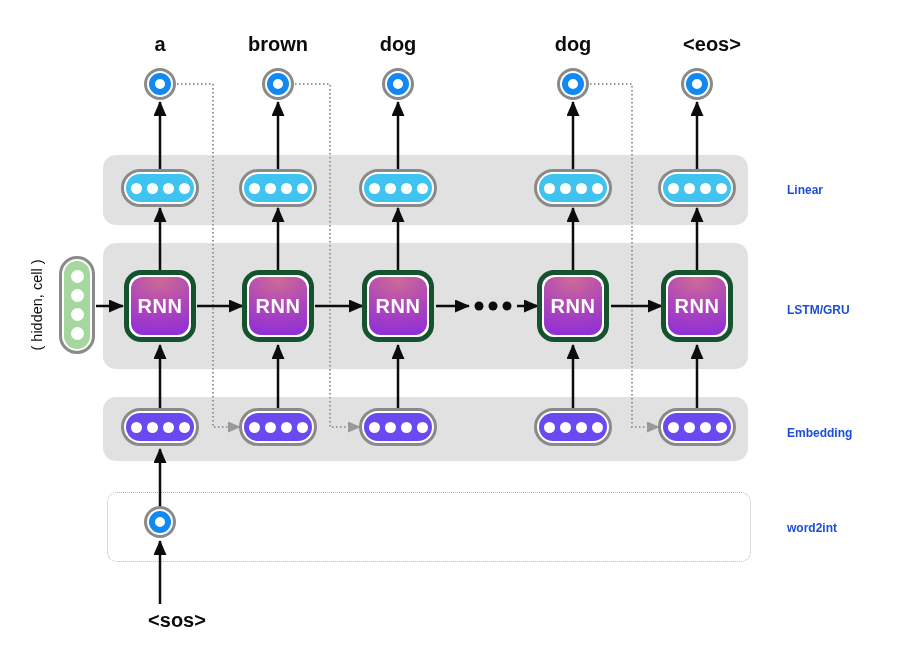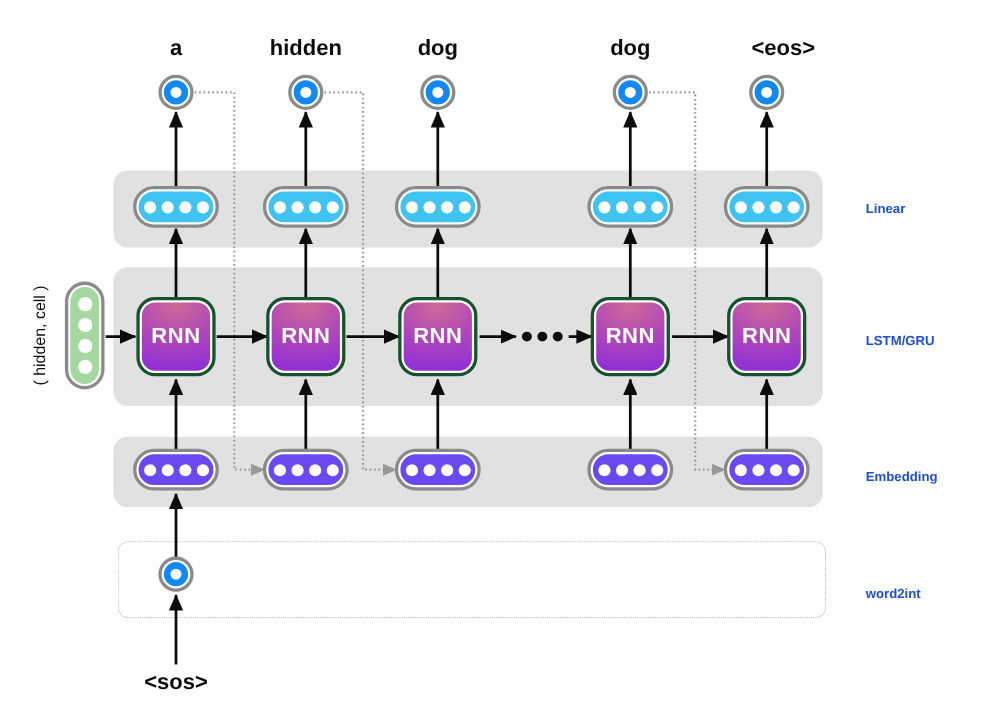--- a/index.html
+++ b/index.html
@@ -33,30 +33,30 @@
   .pill-fill{flex:1;border-radius:999px;display:flex;align-items:center;justify-content:center;gap:5px;}
   .fill-cyan{background:#3fc4f2;}
   .fill-violet{background:#6a49f1;}
   .fill-green{background:#a5d89f;}
   .pdot{width:11px;height:11px;border-radius:50%;background:#fff;}
 
   .pill-v{width:36px;height:98px;}
   .pill-v .pill-fill{flex-direction:column;gap:6px;}
   .pill-v .pdot{width:13px;height:13px;}
 
-  .rnn{width:72px;height:72px;border:3px solid #14532d;border-radius:17px;background:#fff;padding:2px;}
+  .rnn{width:72px;height:72px;border:5px solid #14532d;border-radius:17px;background:#fff;padding:2px;}
   .rnn-fill{width:100%;height:100%;box-sizing:border-box;border-radius:12px;
             background:radial-gradient(130% 95% at 50% 6%, #ce6a95 0%, #b048b8 48%, #9030d6 100%);
             display:flex;align-items:center;justify-content:center;
             color:#fff;font-size:20px;font-weight:bold;letter-spacing:.5px;}
 
   .word{position:absolute;top:33px;transform:translateX(-50%);font-size:20px;font-weight:bold;
         color:#0b0b0b;white-space:nowrap;z-index:4;}
   .sos{position:absolute;top:609px;transform:translateX(-50%);font-size:20px;font-weight:bold;
-       color:#0b0b0b;z-index:4;}
+       color:#0b0b0b;z-index:4;margin-left:17px;}
   .state-label{position:absolute;left:37px;top:305px;transform:translate(-50%,-50%) rotate(-90deg);
        font-size:14.5px;color:#0b0b0b;white-space:nowrap;z-index:4;}
 
   
   .c1{left:160px;} .c2{left:278px;} .c3{left:398px;} .c4{left:573px;} .c5{left:697px;margin-left:15px;}
   .node.circle-row{top:68px;margin-left:-16px;}
   .node.linear-row{top:169px;margin-left:-39px;}
   .node.rnn-row{top:270px;margin-left:-36px;}
   .node.emb-row{top:408px;margin-left:-39px;}
 </style>
@@ -119,21 +119,21 @@
     </g>
 
     <g fill="#0c0c0c">
       <circle cx="479" cy="306" r="4.5"></circle>
         <circle cx="493" cy="306" r="4.5"></circle>
         <circle cx="507" cy="306" r="4.5"></circle>
     </g>
   </svg>
 
   <div class="word c1">a</div>
-  <div class="word c2">hidden</div>
+  <div class="word c2">brown</div>
   <div class="word c3">dog</div>
   <div class="word c4">dog</div>
   <div class="word c5">&lt;eos&gt;</div>
 
   <div class="node circle-row token-circle c1">
       <div class="blue-ring"></div>
     </div>
   <div class="node circle-row token-circle c2">
       <div class="blue-ring"></div>
     </div>
@@ -257,15 +257,15 @@
         <span class="pdot"></span>
       </div>
   </div>
   <div class="state-label">( hidden, cell )</div>
 
   <div class="sos c1">&lt;sos&gt;</div>
 
   <div class="layer-label" style="top:190px;">Linear</div>
   <div class="layer-label" style="top:310px;">LSTM/GRU</div>
   <div class="layer-label" style="top:433px;">Embedding</div>
-  <div class="layer-label" style="top:540px;">word2int</div>
+  <div class="layer-label" style="top:528px;">word2int</div>
 
 </div>
 
 </body></html>

